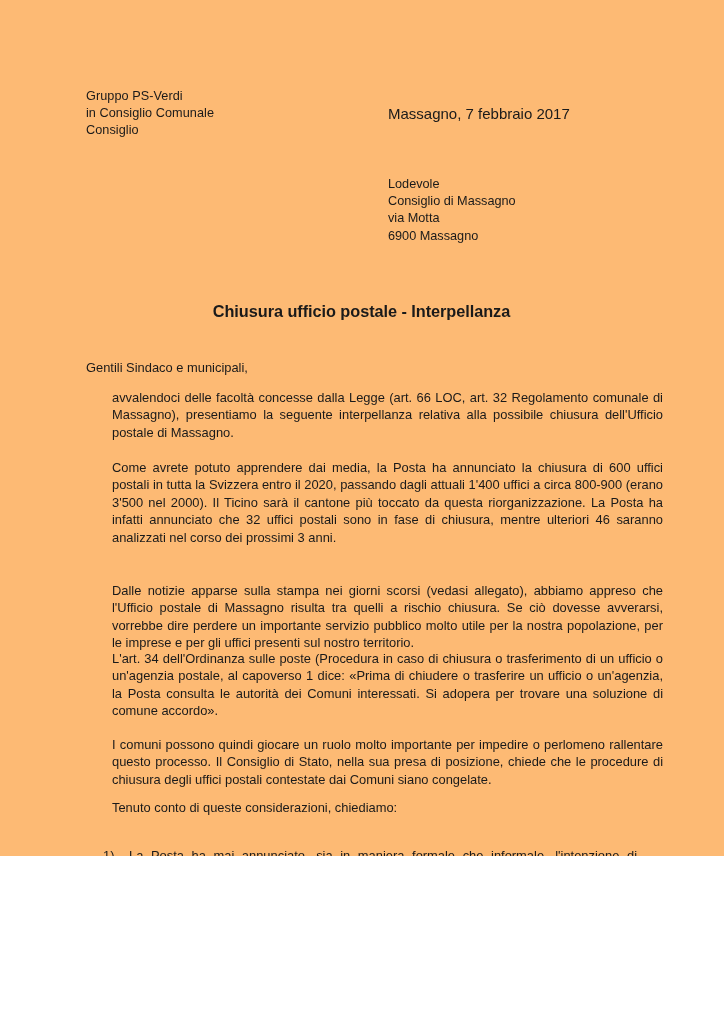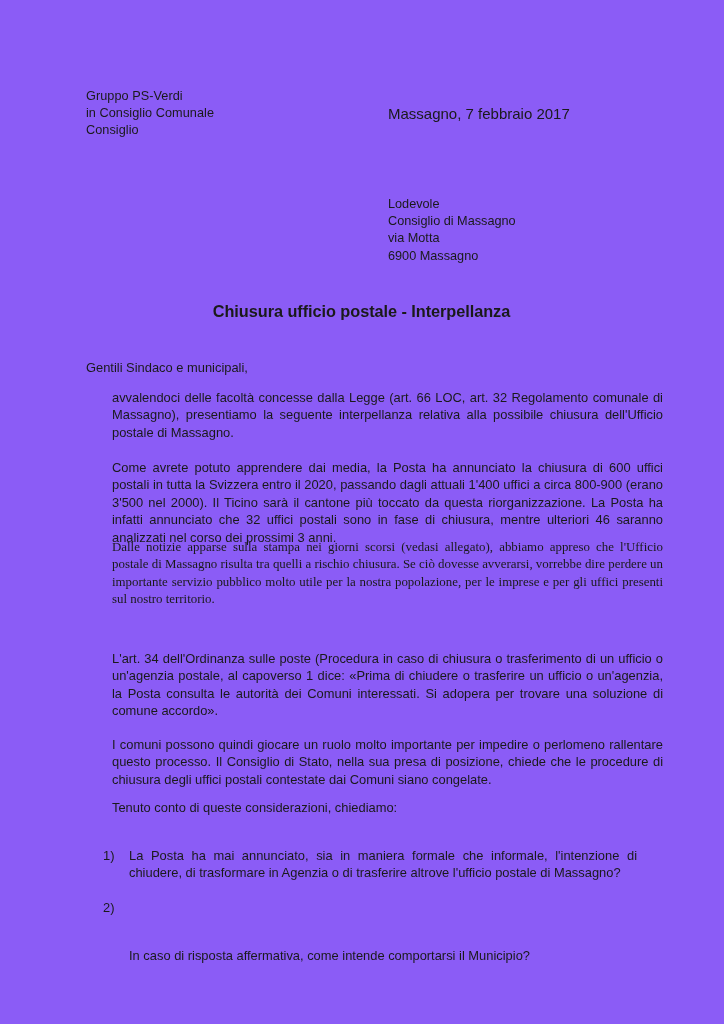--- a/index.html
+++ b/index.html
@@ -7,22 +7,22 @@
     padding: 0;
     background: #ffffff;
   }
   body {
     font-family: "Liberation Sans", sans-serif;
     color: #1a1a1a;
   }
   #page {
     position: relative;
     width: 724px;
-    height: 1024px;
-    background: #8b5cf6;
+    height: 856px;
+    background: #fdba74;
     overflow: hidden;
     box-sizing: border-box;
   }
   .col {
     position: absolute;
     left: 86px;
     width: 551px; 
   }
   
   .sender {
@@ -40,21 +40,21 @@
     top: 105px;
     font-size: 15px;
     line-height: 17.2px;
     white-space: pre;
   }
 
   
   .recipient {
     position: absolute;
     left: 388px;
-    top: 196px;
+    top: 176px;
     font-size: 12.7px;
     line-height: 17.2px;
   }
   .recipient .line { white-space: pre; }
 
   
   .doc-title {
     top: 301px;
     text-align: center;
     font-size: 16.3px;
@@ -80,21 +80,21 @@
     text-align: justify;
     text-justify: inter-word;
     hyphens: none;
     margin-left: 26px;
   }
 
   
 
   .p1 { top: 389px; }
   .p2 { top: 459px; }
-  .p3 { top: 539px; font-family: Liberation Serif, serif; }
+  .p3 { top: 582px; }
   .p4 { top: 650px; }
   .p5 { top: 736px; }
   .p6 { top: 799px; text-align: left; }
 
   
   .list {
     position: absolute;
     left: 86px;
     width: 551px;
     top: 847px;

